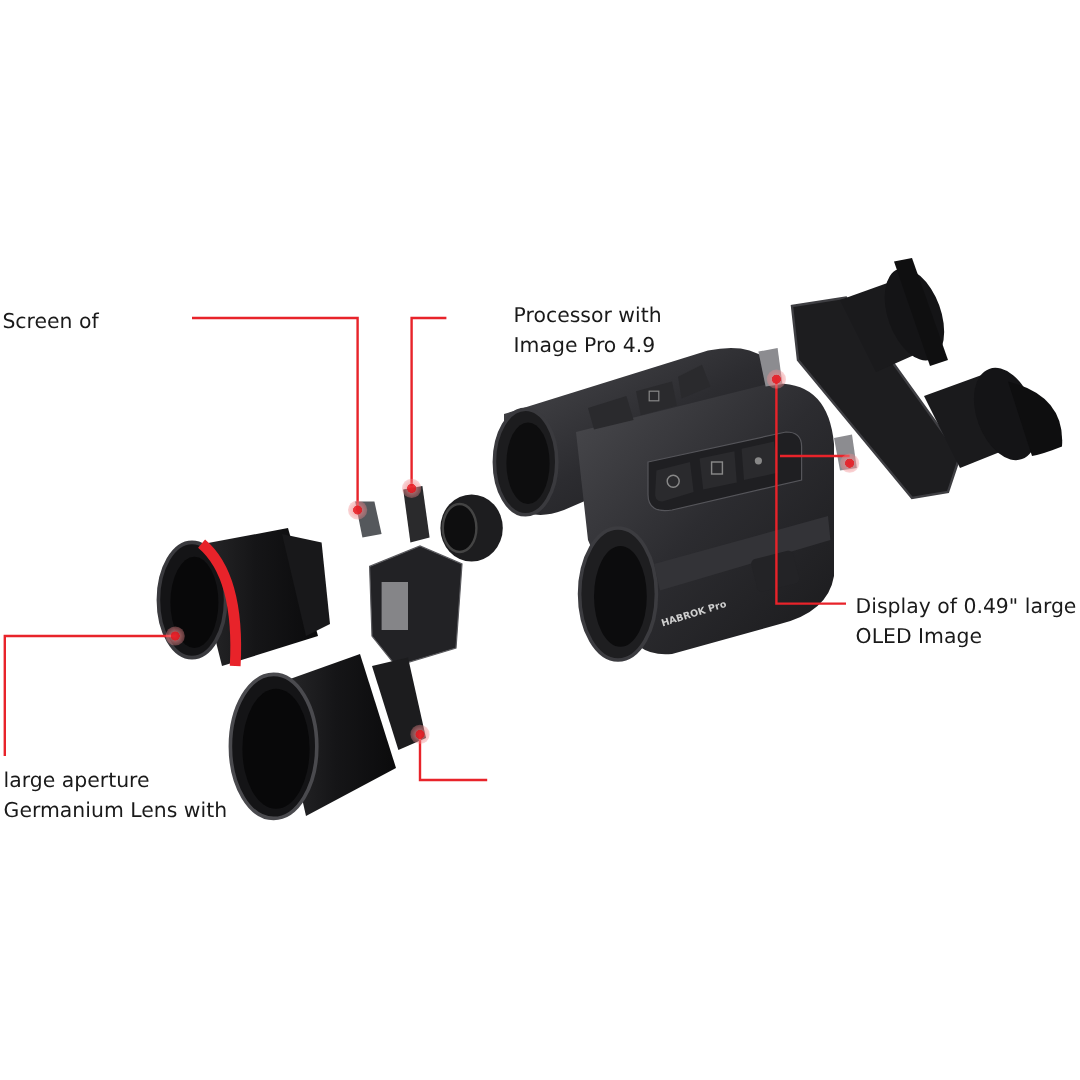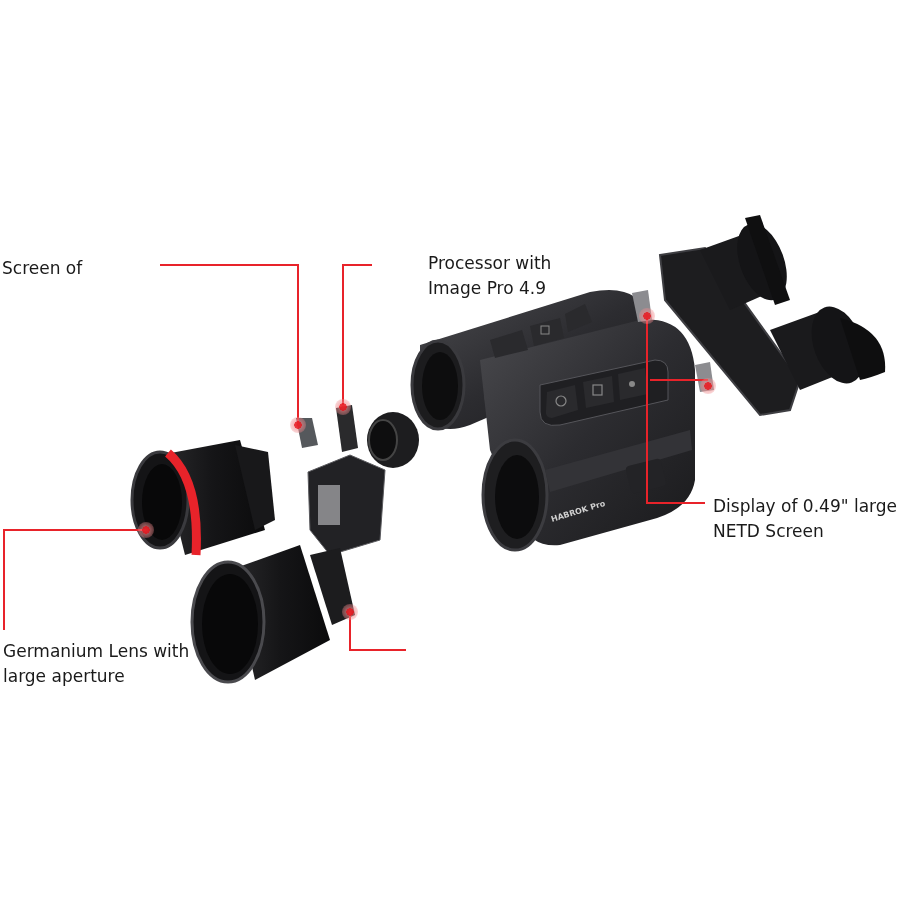--- a/index.html
+++ b/index.html
@@ -138,24 +138,24 @@
     <span>Screen of</span>
   </div>
 
   <div class="label" style="left:388px; top:251px;margin-left:40px;">
     <span>Processor with</span>
     <span>Image Pro 4.9</span>
   </div>
 
   <div class="label" style="left:713px; top:494px;">
     <span>Display of 0.49" large</span>
-    <span>NETD Screen</span>
+    <span>OLED Image</span>
   </div>
 
   <div class="label" style="left:3px; top:639px;">
+    <span>large aperture</span>
     <span>Germanium Lens with</span>
-    <span>large aperture</span>
   </div>
 
   <div class="label" style="left:425px; top:639px;">
   </div>
 
 </div>
 
 </body></html>

